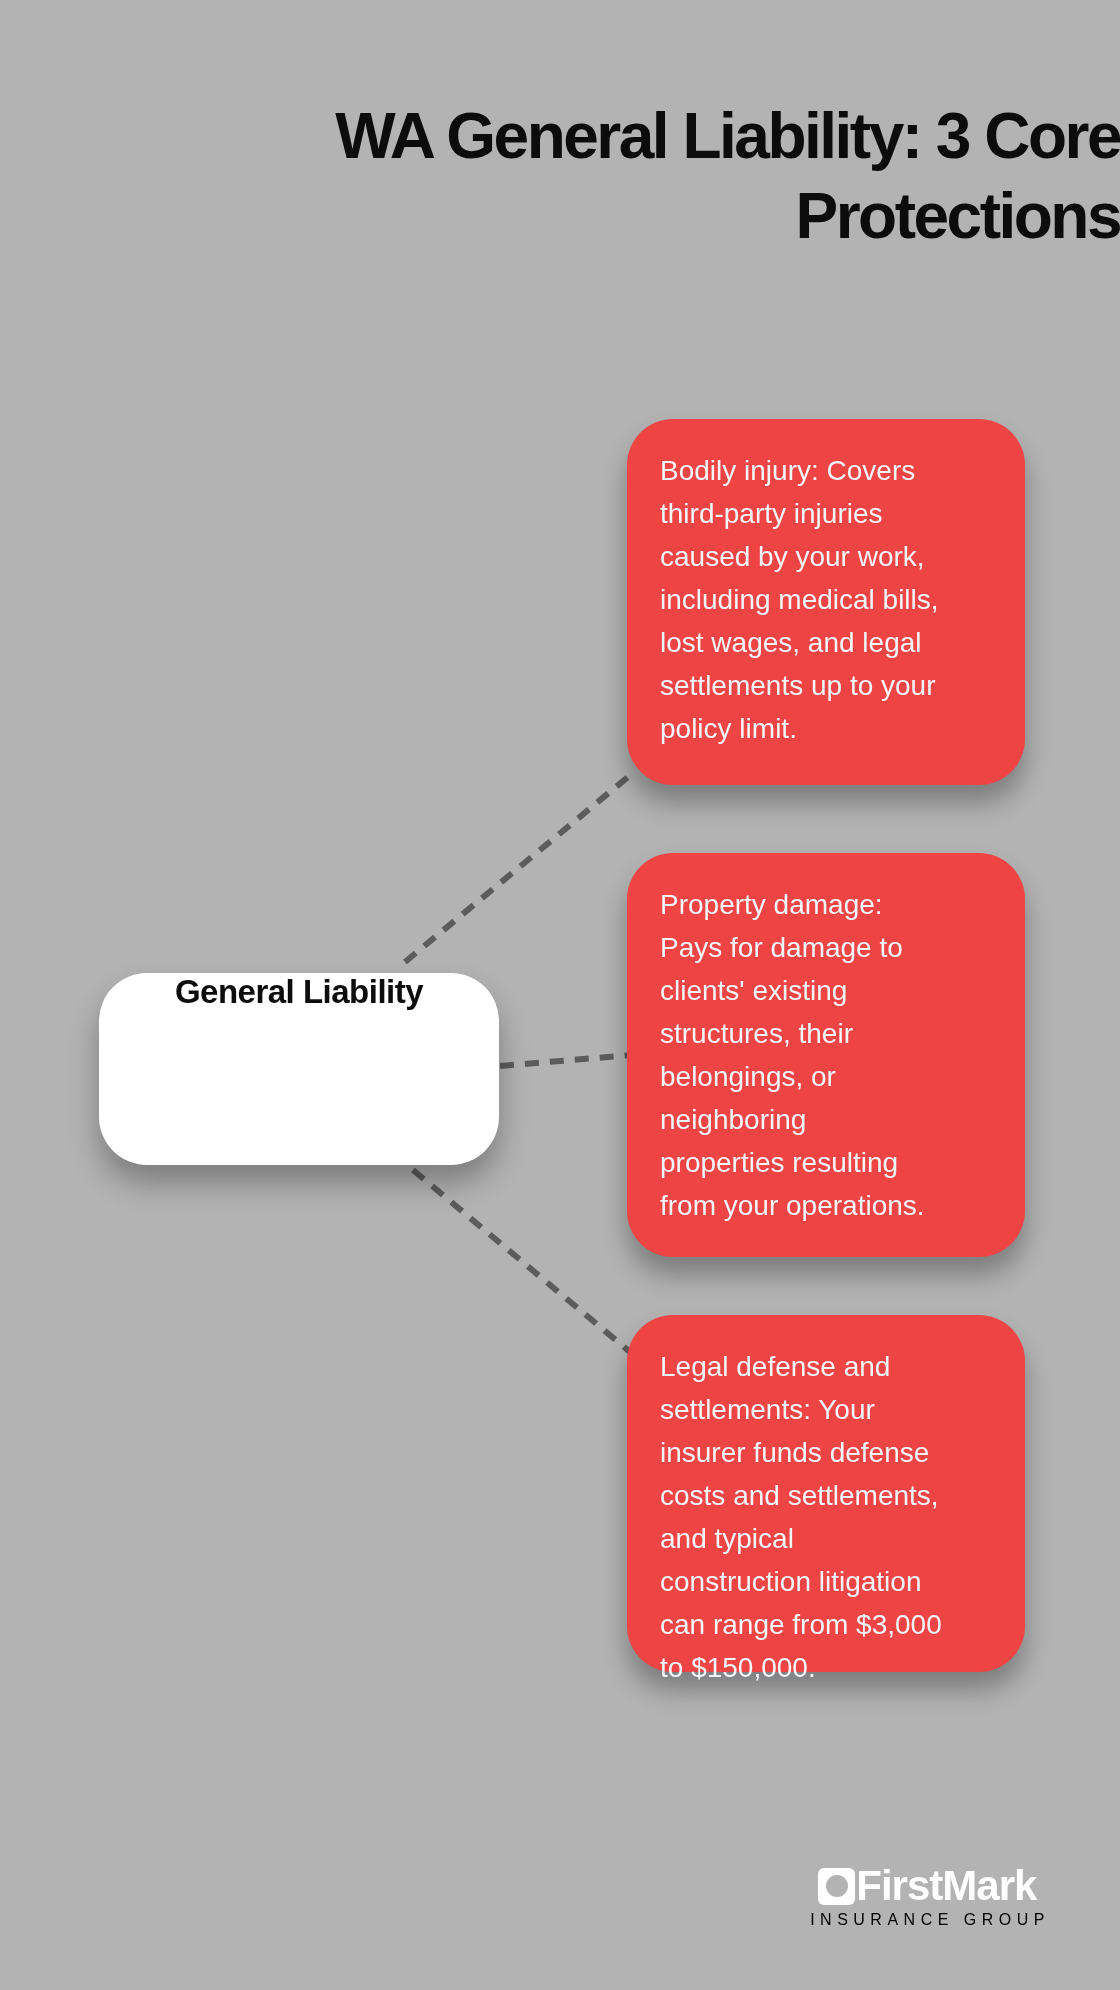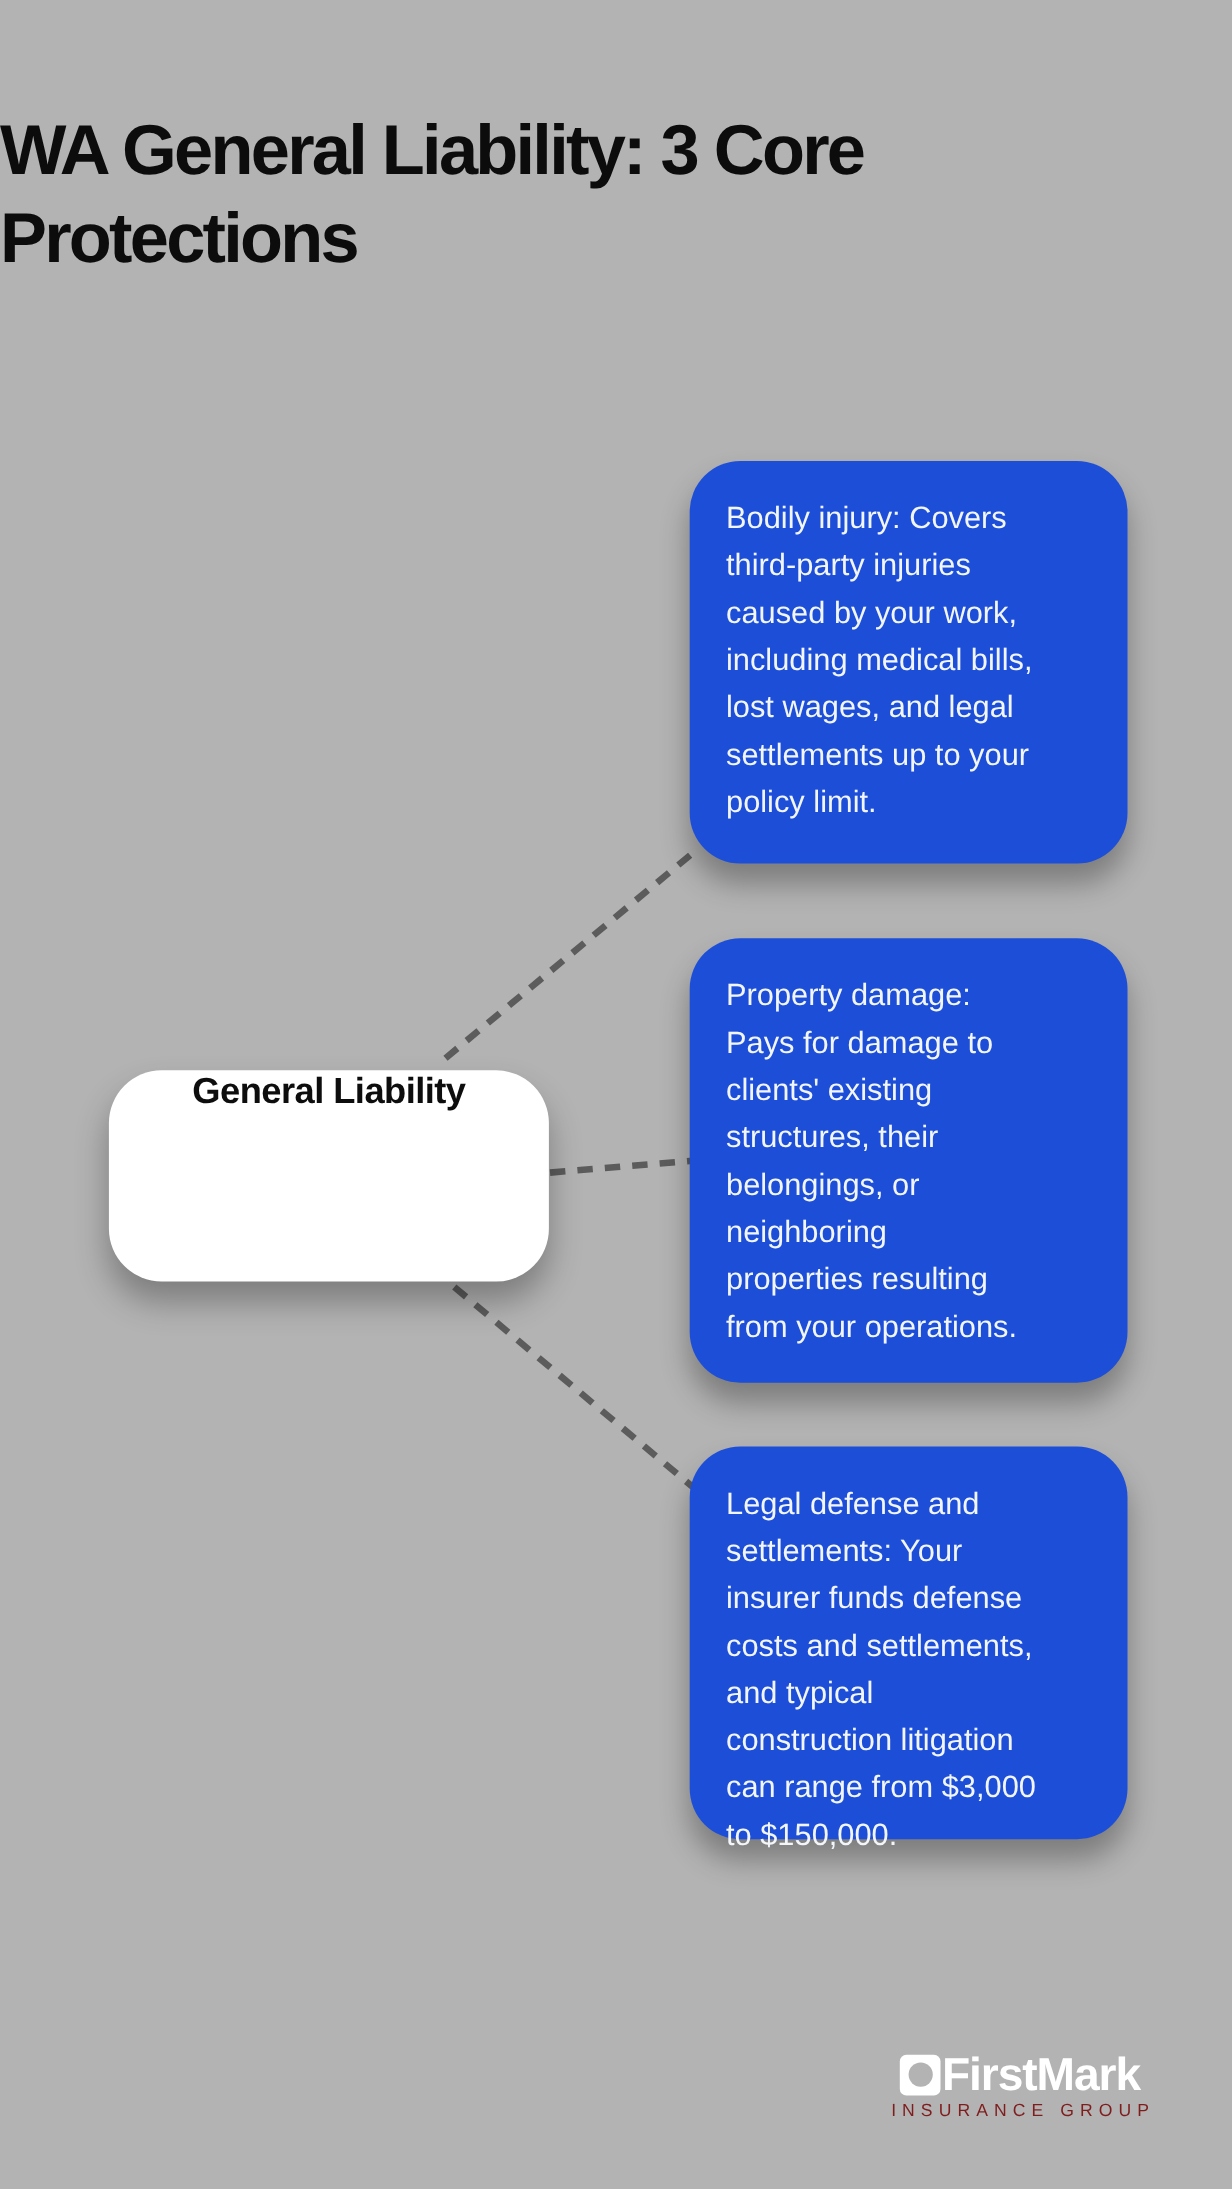--- a/index.html
+++ b/index.html
@@ -12,21 +12,21 @@
     overflow: hidden;
   }
 
   
   .title {
     position: absolute;
     top: 96px;
     left: 0;
     width: 100%;
     margin: 0;
-    text-align: left;
+    text-align: right;
     font-size: 64px;
     line-height: 1.25;
     font-weight: 700;
     letter-spacing: -2.5px;
     color: #0c0c0c;
     white-space: pre-line;
   }
 
   
   .connectors {
@@ -60,21 +60,21 @@
     font-weight: 700;
     letter-spacing: -0.5px;
     color: #0d0d0d;
   }
 
   
   .branch-card {
     position: absolute;
     left: 627px;
     width: 398px;
-    background: #1d4ed8;
+    background: #ef4444;
     border-radius: 46px;
     box-shadow: 0 18px 26px rgba(0,0,0,0.30);
     box-sizing: border-box;
     padding: 30px 16px 30px 33px;
     color: #f2f6fb;
     font-size: 28px;
     line-height: 43px;
     white-space: pre-line;
   }
   .branch-1 { top: 419px; height: 366px; }
@@ -114,21 +114,21 @@
     font-size: 42px;
     font-weight: 700;
     letter-spacing: -1px;
     color: #ffffff;
   }
   .logo-tagline {
     margin-top: 1px;
     font-size: 16px;
     font-weight: 400;
     letter-spacing: 5.5px;
-    color: #7f1d1d;
+    color: #000000;
     text-indent: 5.5px; 
   }
 </style>
 </head>
 <body>
 
 <div class="canvas">
 
   <h1 class="title">WA General Liability: 3 Core
 Protections</h1>

